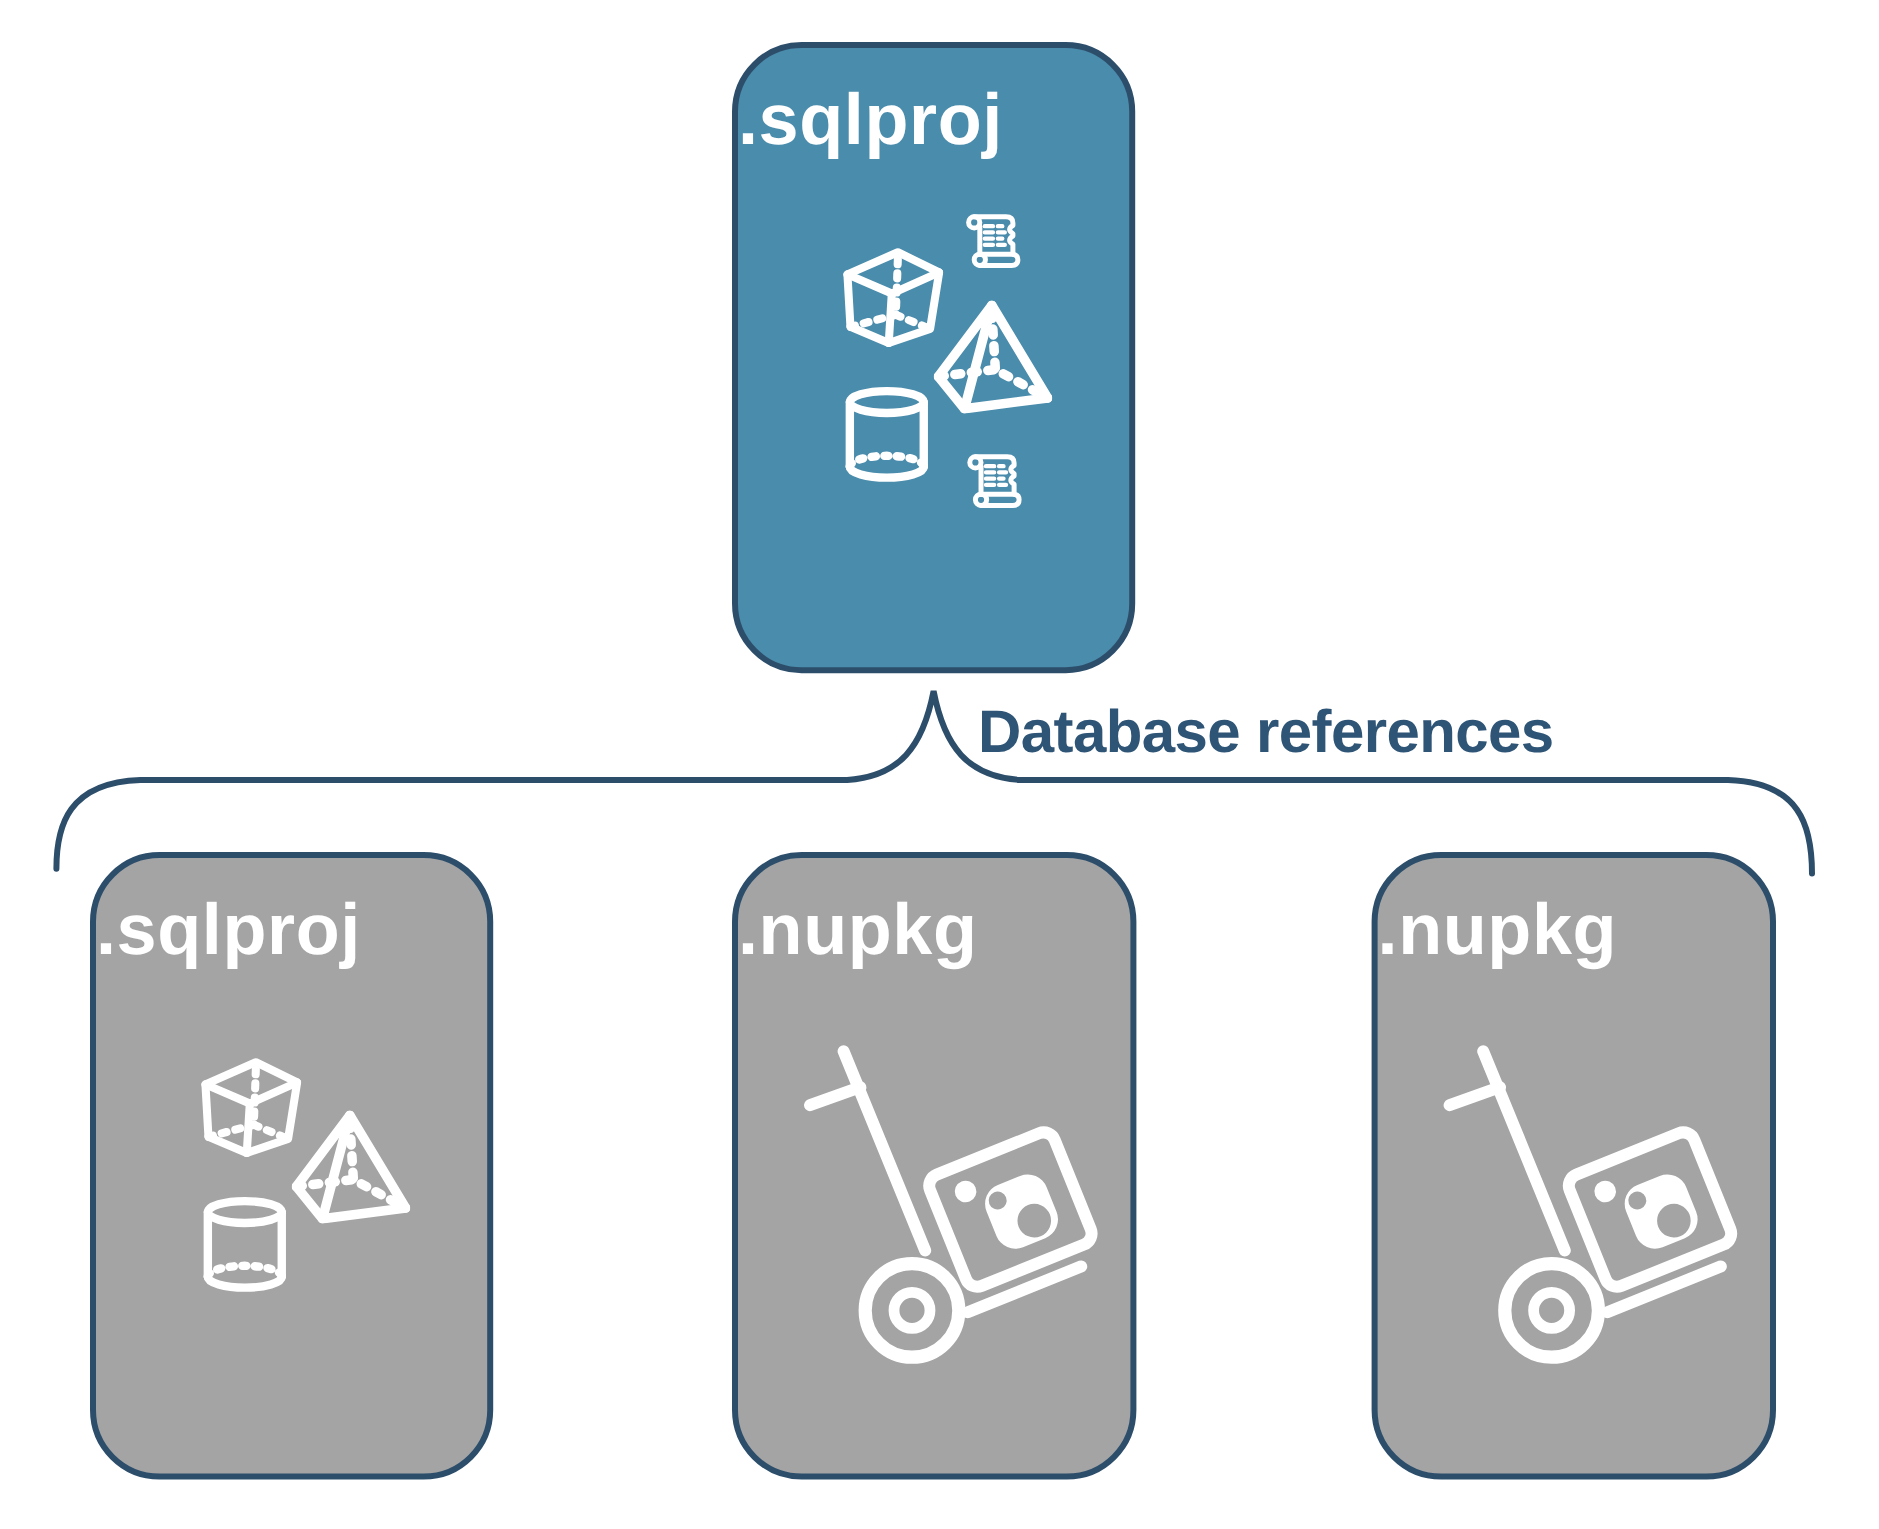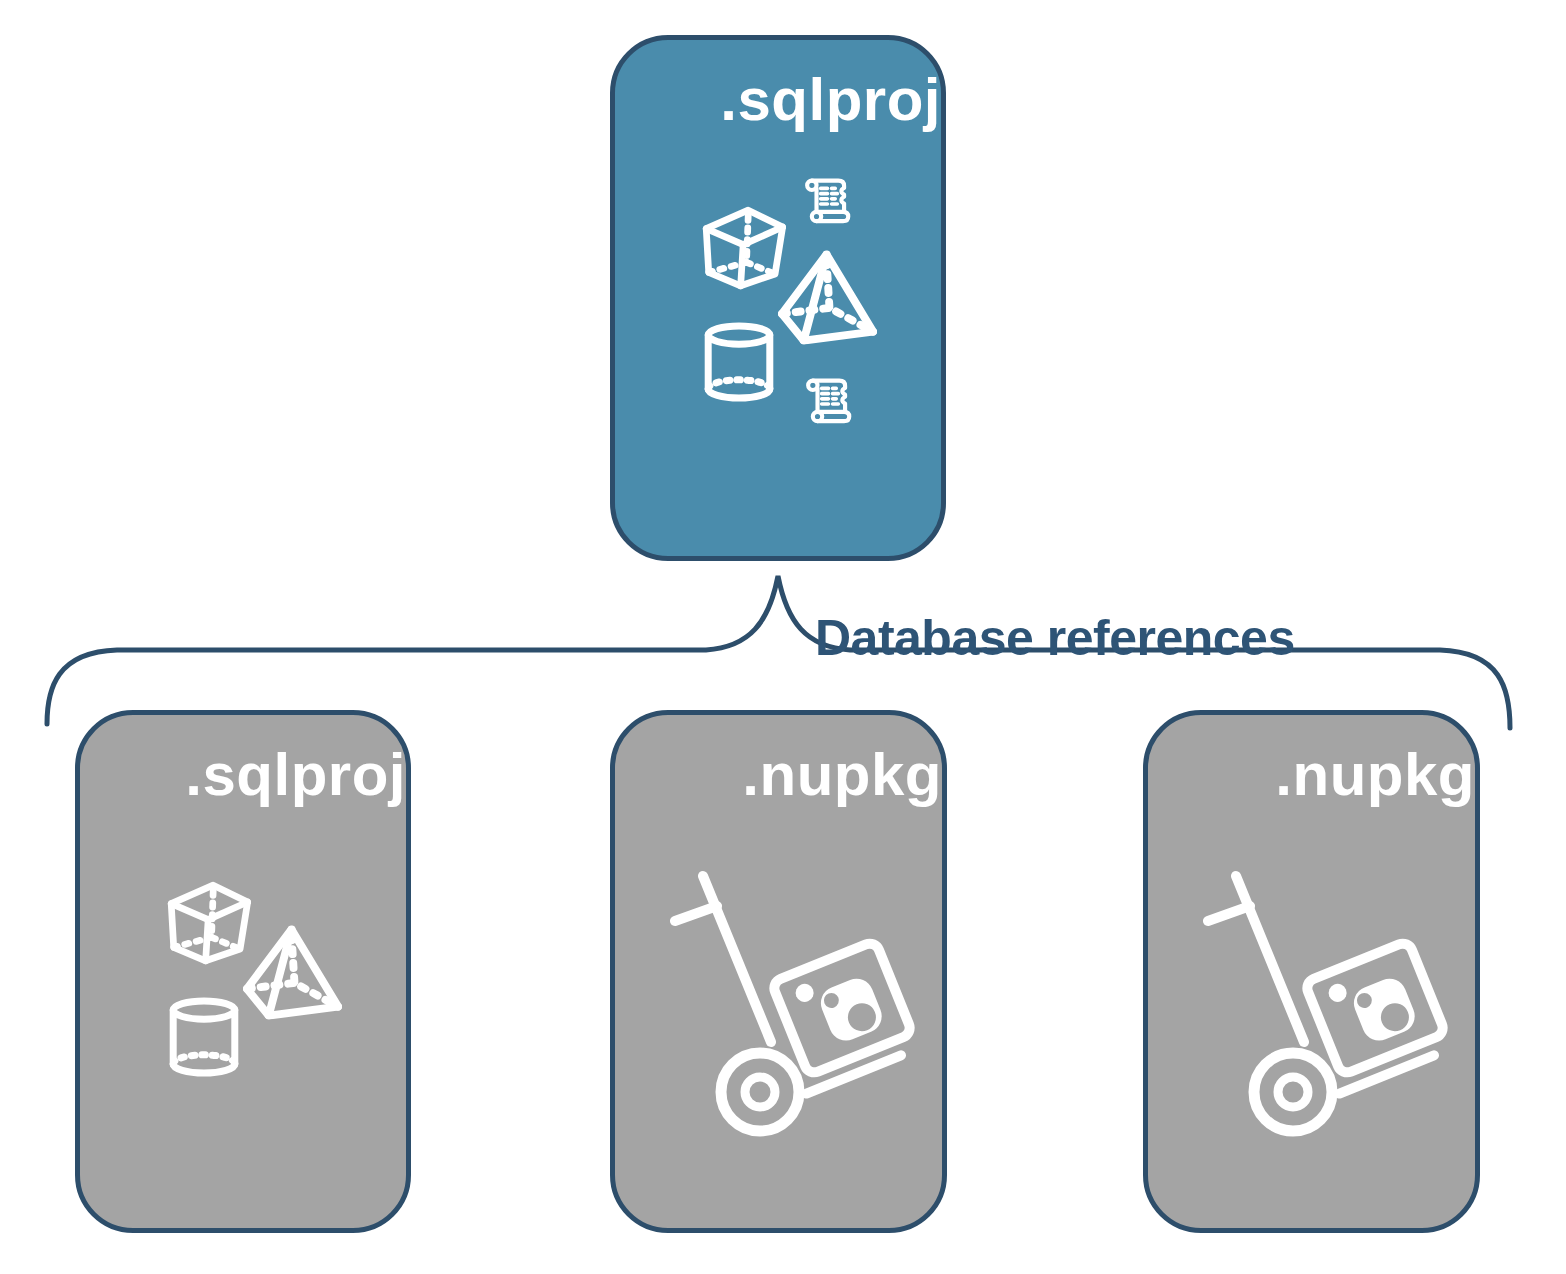--- a/index.html
+++ b/index.html
@@ -7,29 +7,29 @@
     position:relative;width:1566px;height:1274px;overflow:hidden;
     font-family:"Liberation Sans",sans-serif;background:var(--background,#fff);
   }
   .node{
     position:absolute;border:5px solid var(--node-border,#2D4E6B);
     border-radius:58px;box-sizing:border-box;
   }
   .node-primary{background:var(--node-primary-fill,#4A8CAC);}
   .node-secondary{background:var(--node-secondary-fill,#A4A4A4);}
   .node-title{
-    position:absolute;top:30px;left:0;right:0;text-align:right;
+    position:absolute;top:30px;left:0;right:0;text-align:left;
     font-size:60px;font-weight:700;color:#fff;line-height:1;
     letter-spacing:0.5px;
   }
   .icon{position:absolute;}
   .edge-label{
     position:absolute;left:815px;top:585px;
     font-size:50px;font-weight:700;letter-spacing:-0.5px;
-    color:var(--edge-label-text,#2E5476);line-height:1;white-space:nowrap;margin-top:28px;
+    color:var(--edge-label-text,#2E5476);line-height:1;white-space:nowrap;
   }
   .brace-svg{position:absolute;left:0;top:0;pointer-events:none;}
   
   .n-root{left:610px;top:35px;width:336px;height:526px;}
   .n-c0{left:75px;top:710px;width:336px;height:523px;}
   .n-c1{left:610px;top:710px;width:337px;height:523px;}
   .n-c2{left:1143px;top:710px;width:337px;height:523px;}
   
   .ic-scroll-a{left:188px;top:136px;width:52px;height:54px;}
   .ic-cube{left:86px;top:166px;width:86px;height:84px;}

